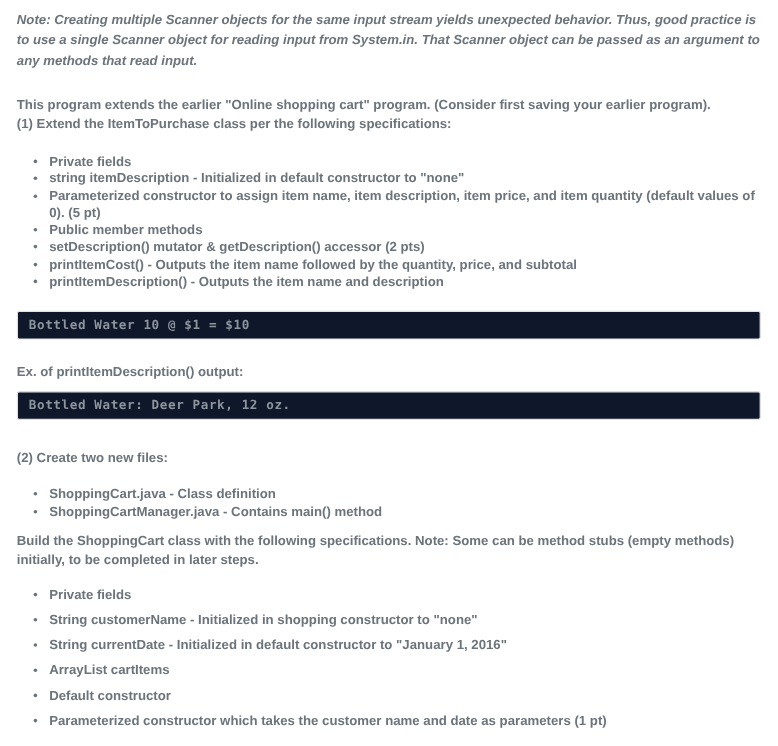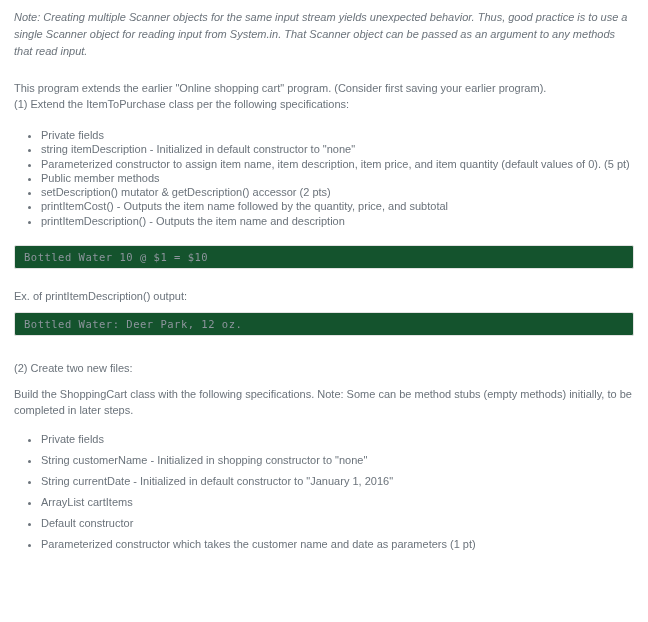--- a/index.html
+++ b/index.html
@@ -6,38 +6,39 @@
   html, body { background: #ffffff; }
   .page {
     width: 648px;
     height: 622px;
     background: #ffffff;
     font-family: "Liberation Sans", sans-serif;
     font-size: 11px;
     color: #6b737b;
     padding: 9px 14px 0 14px;
     overflow: hidden;
+    font-weight: bold;
   }
   .note {
     font-style: italic;
     line-height: 17px;
     margin-bottom: 20px;
     max-width: 620px;
   }
   .para { line-height: 16px; }
   .heading { line-height: 16px; margin-bottom: 11px; }
   ul.tight {
     list-style: disc;
     padding-left: 27px;
     margin: 16px 0 17px 0;
   }
   ul.tight li { line-height: 14.3px; }
   .ex-label { margin-bottom: 10px; }
   .code-block {
-    background: #14532d;
+    background: #0f172a;
     border: 1px solid #e2e2e2;
     border-radius: 2px;
     padding: 5px 9px;
     font-family: "DejaVu Sans Mono", monospace;
     font-size: 10.5px;
     color: #8d959d;
     letter-spacing: 0.5px;
     margin-bottom: 21px;
     white-space: pre;
   }
@@ -86,20 +87,24 @@
 
 
   <div class="code-block">Bottled Water 10 @ $1 = $10</div>
 
   <p class="ex-label">Ex. of printItemDescription() output:</p>
 
   <div class="code-block last">Bottled Water: Deer Park, 12 oz.</div>
 
   <p class="heading">(2) Create two new files:</p>
 
+  <ul class="files">
+    <li>ShoppingCart.java - Class definition</li>
+    <li>ShoppingCartManager.java - Contains main() method</li>
+  </ul>
 
   <p class="build">Build the ShoppingCart class with the following specifications. Note: Some can be method stubs (empty methods) initially, to be completed in later steps.</p>
 
   <ul class="loose">
     <li>Private fields</li>
     <li>String customerName - Initialized in shopping constructor to "none"</li>
     <li>String currentDate - Initialized in default constructor to "January 1, 2016"</li>
     <li>ArrayList cartItems</li>
     <li>Default constructor</li>
     <li>Parameterized constructor which takes the customer name and date as parameters (1 pt)</li>

